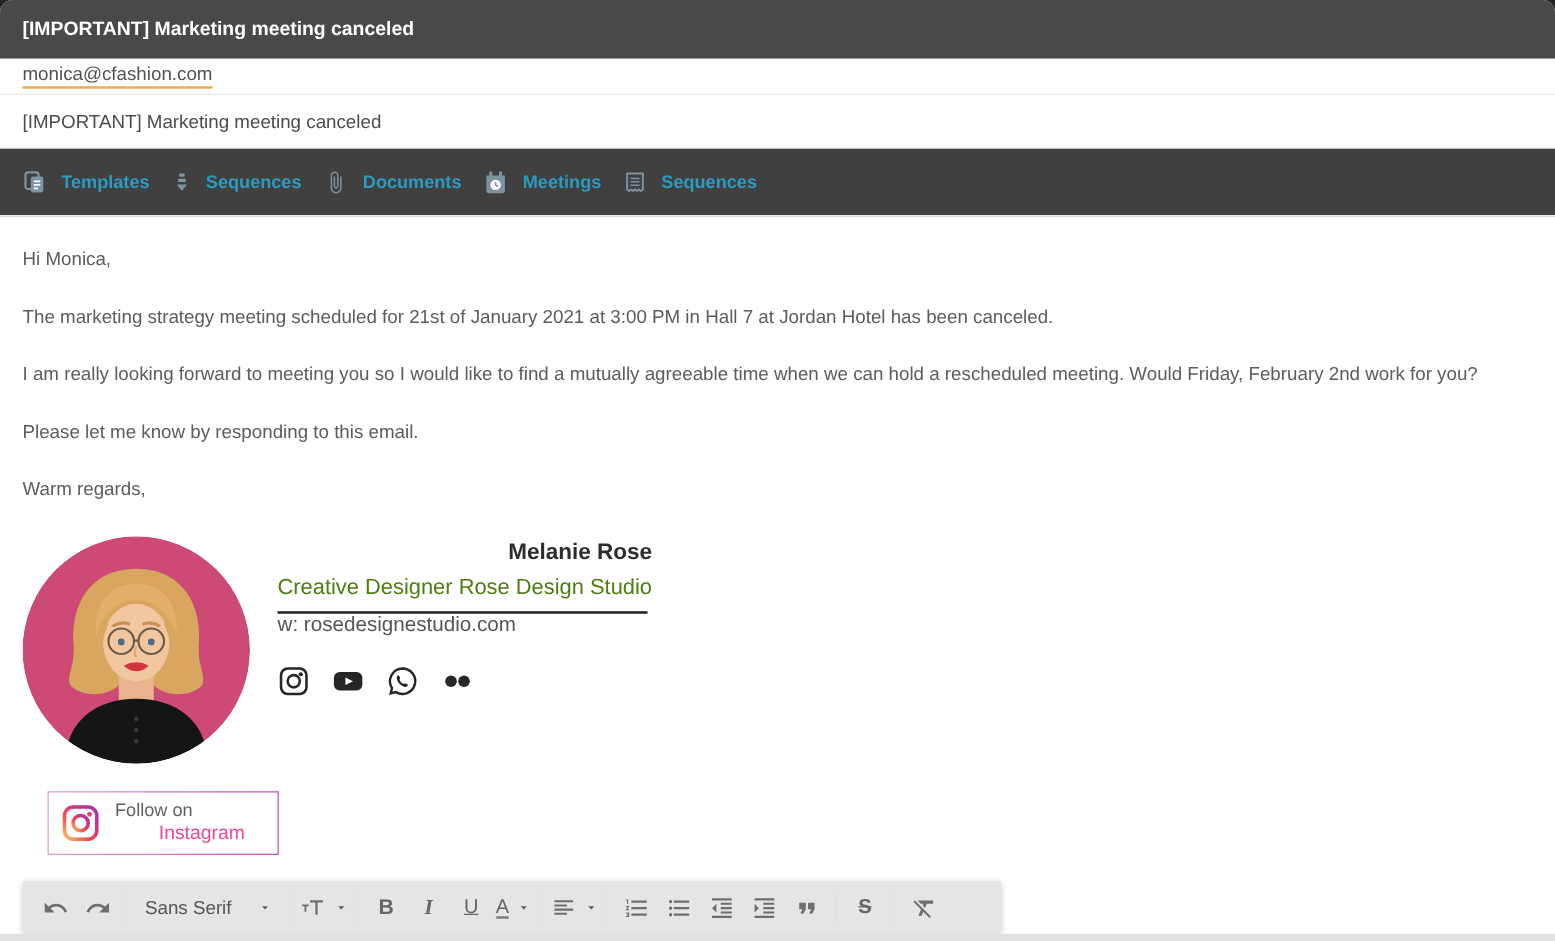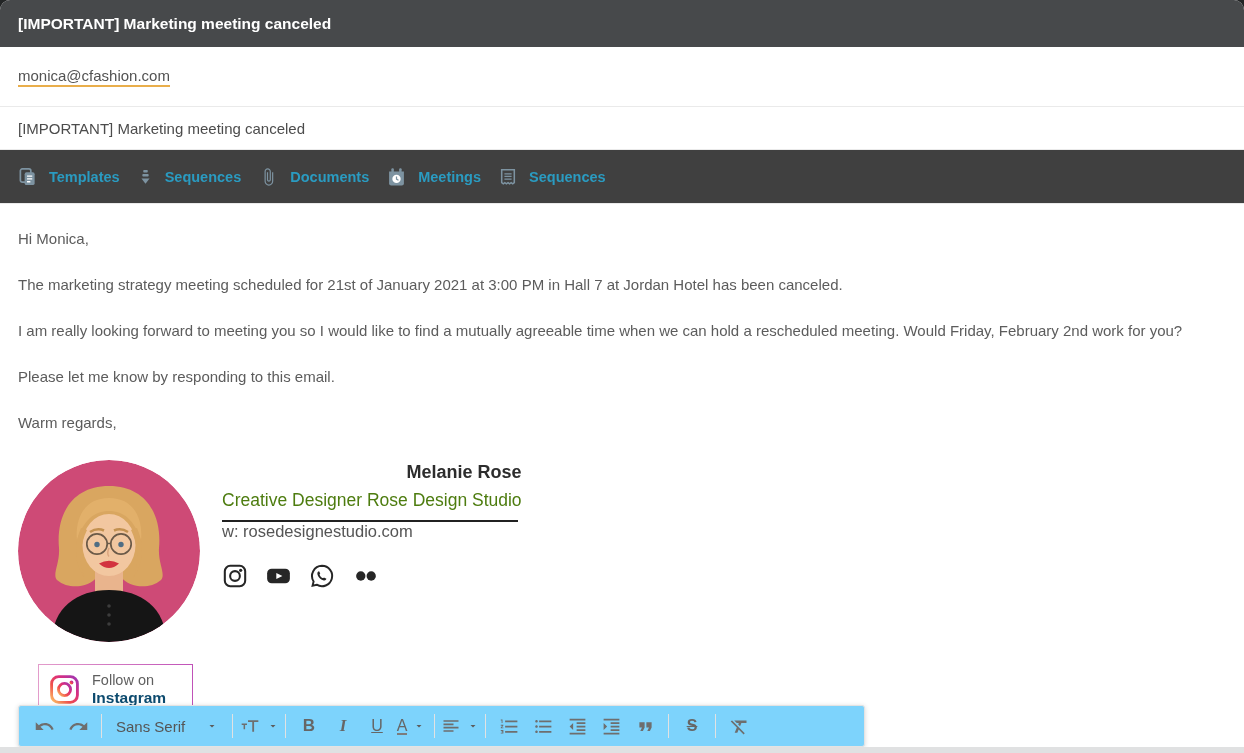--- a/index.html
+++ b/index.html
@@ -5,21 +5,21 @@
   * { margin:0; padding:0; box-sizing:border-box; }
   html,body { width:1244px; height:753px; }
   body { background:#232526; font-family:"Liberation Sans", sans-serif; overflow:hidden; position:relative; }
   .window { position:absolute; inset:0; background:#fff; border-radius:10px 10px 0 0; overflow:hidden; }
 
   .titlebar { height:47px; background:#47494b; color:#fff; display:flex; align-items:center;
               padding:0 18px; font-size:15.5px; font-weight:bold; }
 
   .field-row { display:flex; align-items:center; padding:0 18px; border-bottom:1px solid #eaeaea;
                font-size:15px; color:#4c4c4c; background:#fff; }
-  .row-to { height:60px; }
+  .row-to { height:29px; }
   .row-subject { height:43px; }
   .to-email { color:#525252; border-bottom:2px solid #e9ae4b; padding-bottom:1px; cursor:pointer; }
 
   .row-tools { height:54px; display:flex; align-items:center; gap:18px; padding:0 18px;
                border-bottom:1px solid #eaeaea; background:#404040; }
   .tool { display:flex; align-items:center; gap:12px; color:#2a9bc1; font-size:14.5px;
           font-weight:600; cursor:pointer; }
   .tool .ticon { color:#7d93a1; display:flex; align-items:center; }
 
   .body-area { padding:26px 18px 0 18px; }
@@ -32,23 +32,23 @@
   .sig-title { font-size:17.5px; color:#4d7c0f; margin-top:7px; }
   .sig-rule { width:296px; height:0; border-top:2px solid #212121; margin-top:9px; }
   .sig-web { font-size:16.5px; color:#555; }
   .sig-social { display:flex; gap:17px; margin-top:22px; color:#262626; align-items:center; }
   .sig-social .sicon { display:flex; align-items:center; cursor:pointer; }
 
   .badge-wrap { display:inline-block; margin:22px 0 0 20px; padding:1px;
                 background:linear-gradient(90deg,#e39ccb,#c052b8); }
   .badge { display:flex; align-items:center; gap:12px; background:#fff; padding:7px 26px 7px 10px;justify-content:center; }
   .badge-text .l1 { font-size:14.5px; color:#5f5f5f; line-height:17px; }
-  .badge-text .l2 { font-size:15.5px; color:#0c4a6e; font-weight:bold; line-height:18px; }
-
-  .fmt-toolbar { position:absolute; left:18px; top:705px; width:847px; height:42px; background:#7dd3fc;
+  .badge-text .l2 { font-size:15.5px; color:#ec4899; font-weight:normal; line-height:18px;margin-left:35px; }
+
+  .fmt-toolbar { position:absolute; left:18px; top:705px; width:783px; height:42px; background:#e5e5e5;
                  border:1px solid #e3e3e3; border-radius:3px; box-shadow:0 1px 5px rgba(0,0,0,.16);
                  display:flex; align-items:center; padding:0 8px; color:#6e6e6e; }
   .fbtn { display:flex; align-items:center; justify-content:center; height:32px; min-width:34px;
           border-radius:3px; cursor:pointer; color:#6e6e6e; }
   .fbtn svg { fill:currentColor; }
   .fsep { width:1px; height:24px; background:#e2e2e2; margin:0 6px; flex:0 0 auto; }
   .font-btn { min-width:118px; justify-content:space-between; padding:0 8px; font-size:15px; color:#555; }
   .caret { margin-left:6px; display:flex; }
   .caret svg { fill:#5c5c5c; }
   .letter { font-size:16px; color:#666; }

